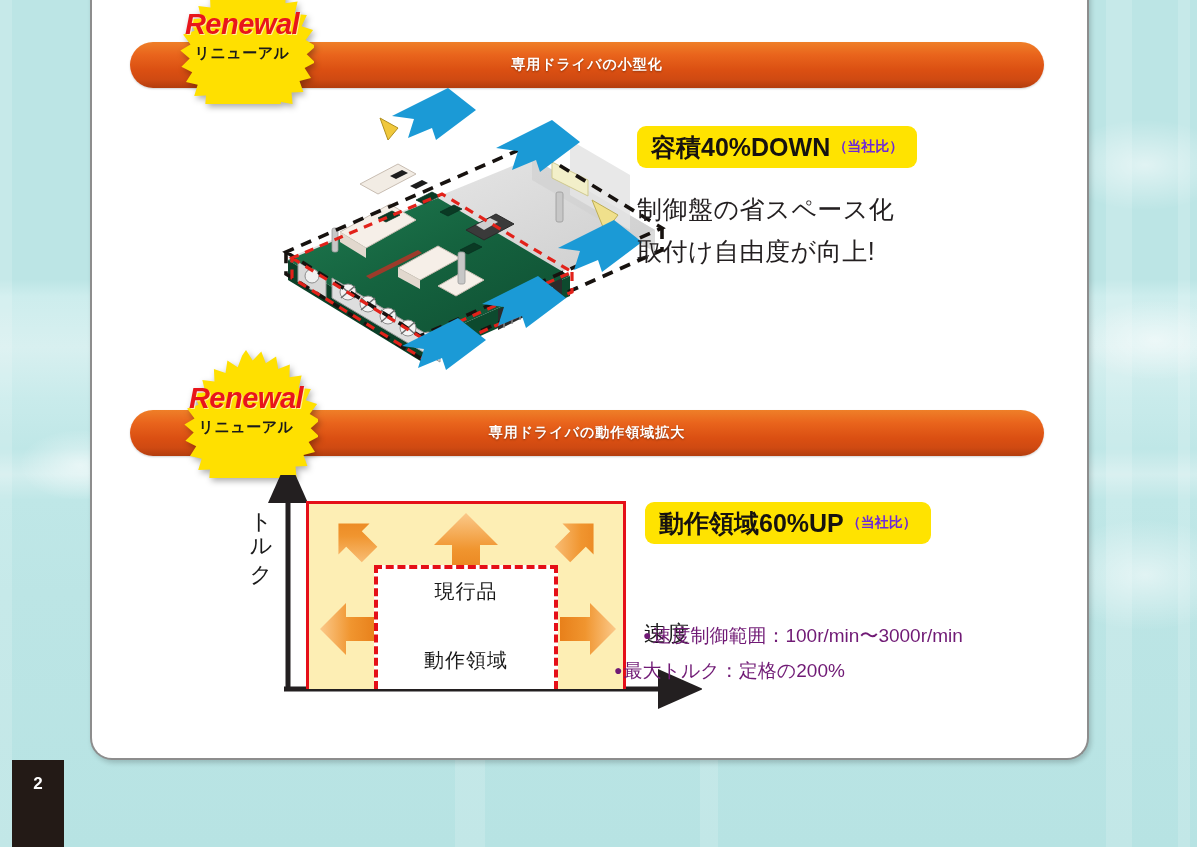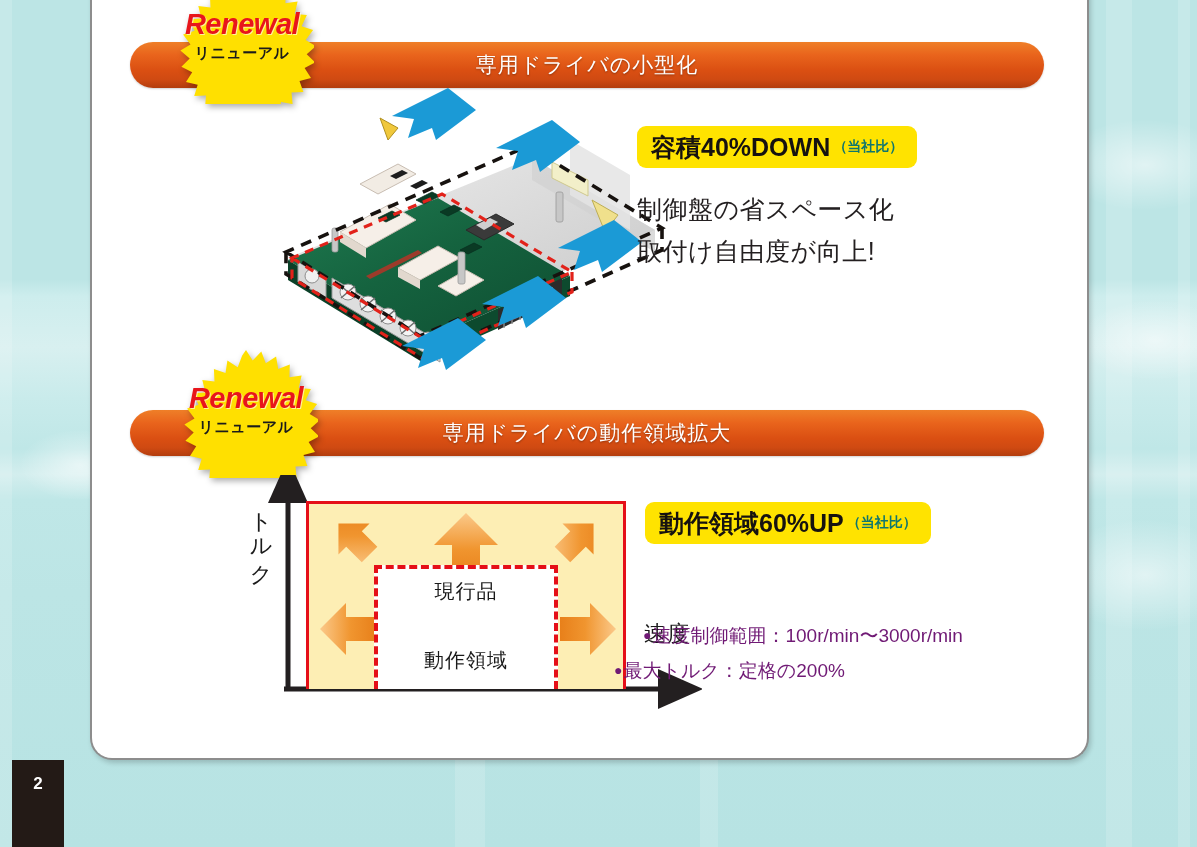--- a/index.html
+++ b/index.html
@@ -85,22 +85,22 @@
       #da4f12 62%,
       #cf4a12 82%,
       #b23d0e 100%);
     box-shadow: 0 1px 2px rgba(0,0,0,0.18);
     display: flex;
     align-items: center;
     justify-content: center;
   }
   .title-bar-text {
     color: #ffffff;
-    font-weight: normal;
-    font-size: 21px;
+    font-weight: bold;
+    font-size: 14px;
     letter-spacing: 1px;
     text-shadow: 0 1px 2px rgba(0,0,0,0.35);
     white-space: nowrap;
   }
   
   .starburst {
     position: absolute;
     width: 144px;
     height: 130px;
     filter: drop-shadow(2px 3px 3px rgba(0,0,0,0.32));
@@ -142,21 +142,21 @@
     height: 42px;
   }
   .hl-main {
     color: #161210;
     font-weight: bold;
     font-size: 25px;
     letter-spacing: 0px;
     white-space: nowrap;
   }
   .hl-sub {
-    color: #0f766e;
+    color: #6d28d9;
     font-weight: bold;
     font-size: 14px;
     margin-left: 3px;
     white-space: nowrap;
   }
   
   .body-line {
     position: absolute;
     color: #231f20;
     font-size: 25px;

